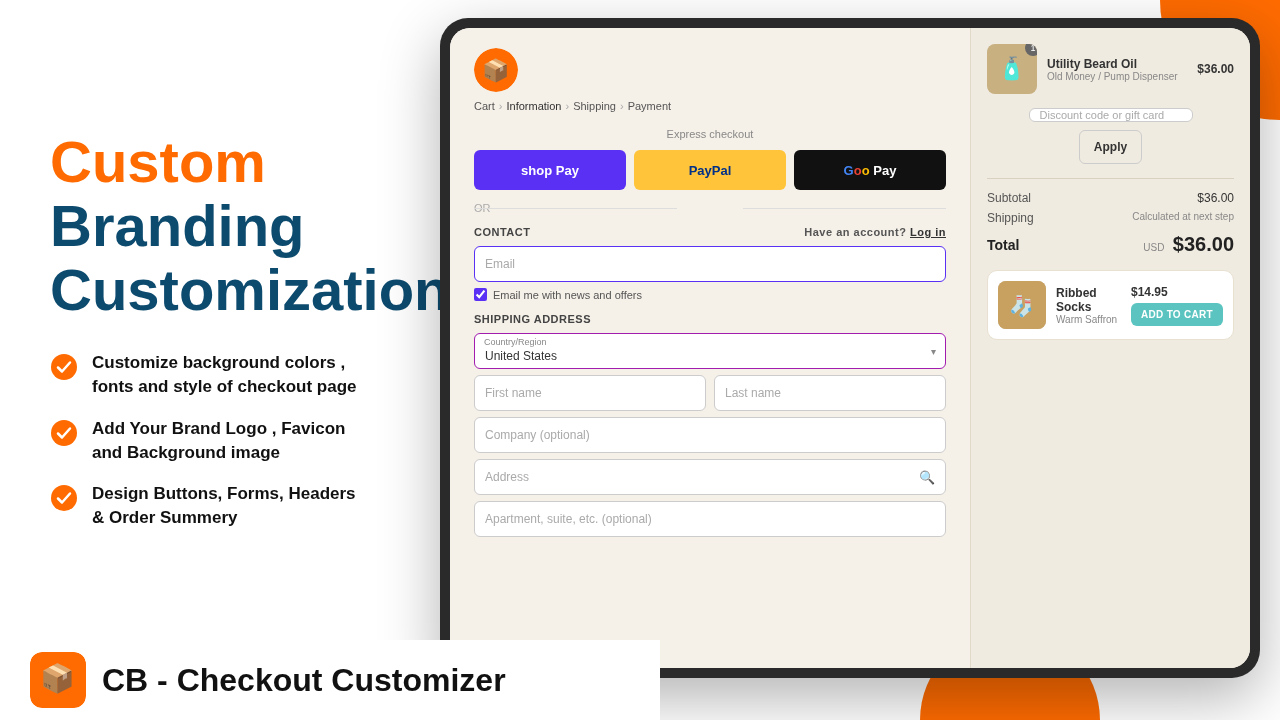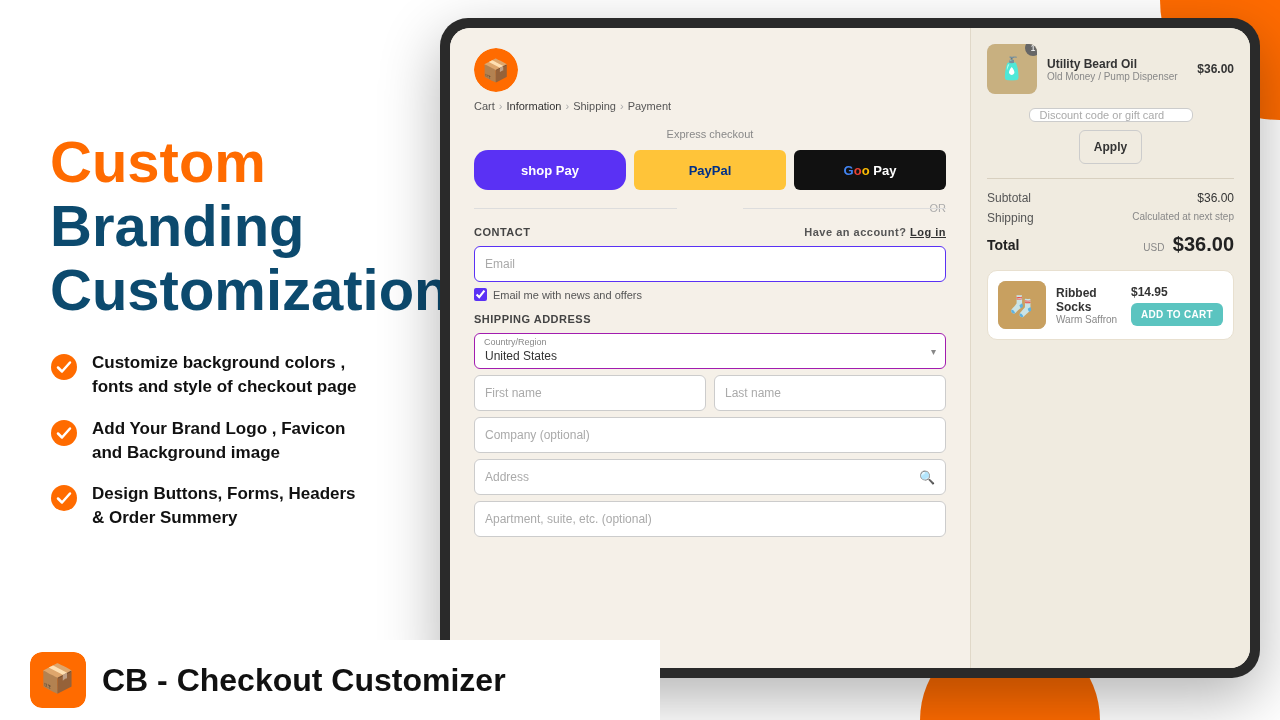--- a/index.html
+++ b/index.html
@@ -173,21 +173,21 @@
     }
     .express-buttons {
       display: flex;
       gap: 8px;
       margin-bottom: 12px;
     }
     .btn-shoppay {
       flex: 1;
       height: 40px;
       background: #5A31F4;
-      border-radius: 14px;
+      border-radius: 6px;
       display: flex;
       align-items: center;
       justify-content: center;
       color: white;
       font-size: 13px;
       font-weight: 700;
       cursor: pointer;
     }
     .btn-paypal {
       flex: 1;
@@ -209,21 +209,21 @@
       border-radius: 6px;
       display: flex;
       align-items: center;
       justify-content: center;
       color: white;
       font-size: 13px;
       font-weight: 700;
       cursor: pointer;
     }
     .or-divider {
-      text-align: right;
+      text-align: left;
       font-size: 11px;
       color: #aaa;
       margin: 8px 0;
       position: relative;
     }
     .or-divider::before, .or-divider::after {
       content: '';
       position: absolute;
       top: 50%;
       width: 43%;

